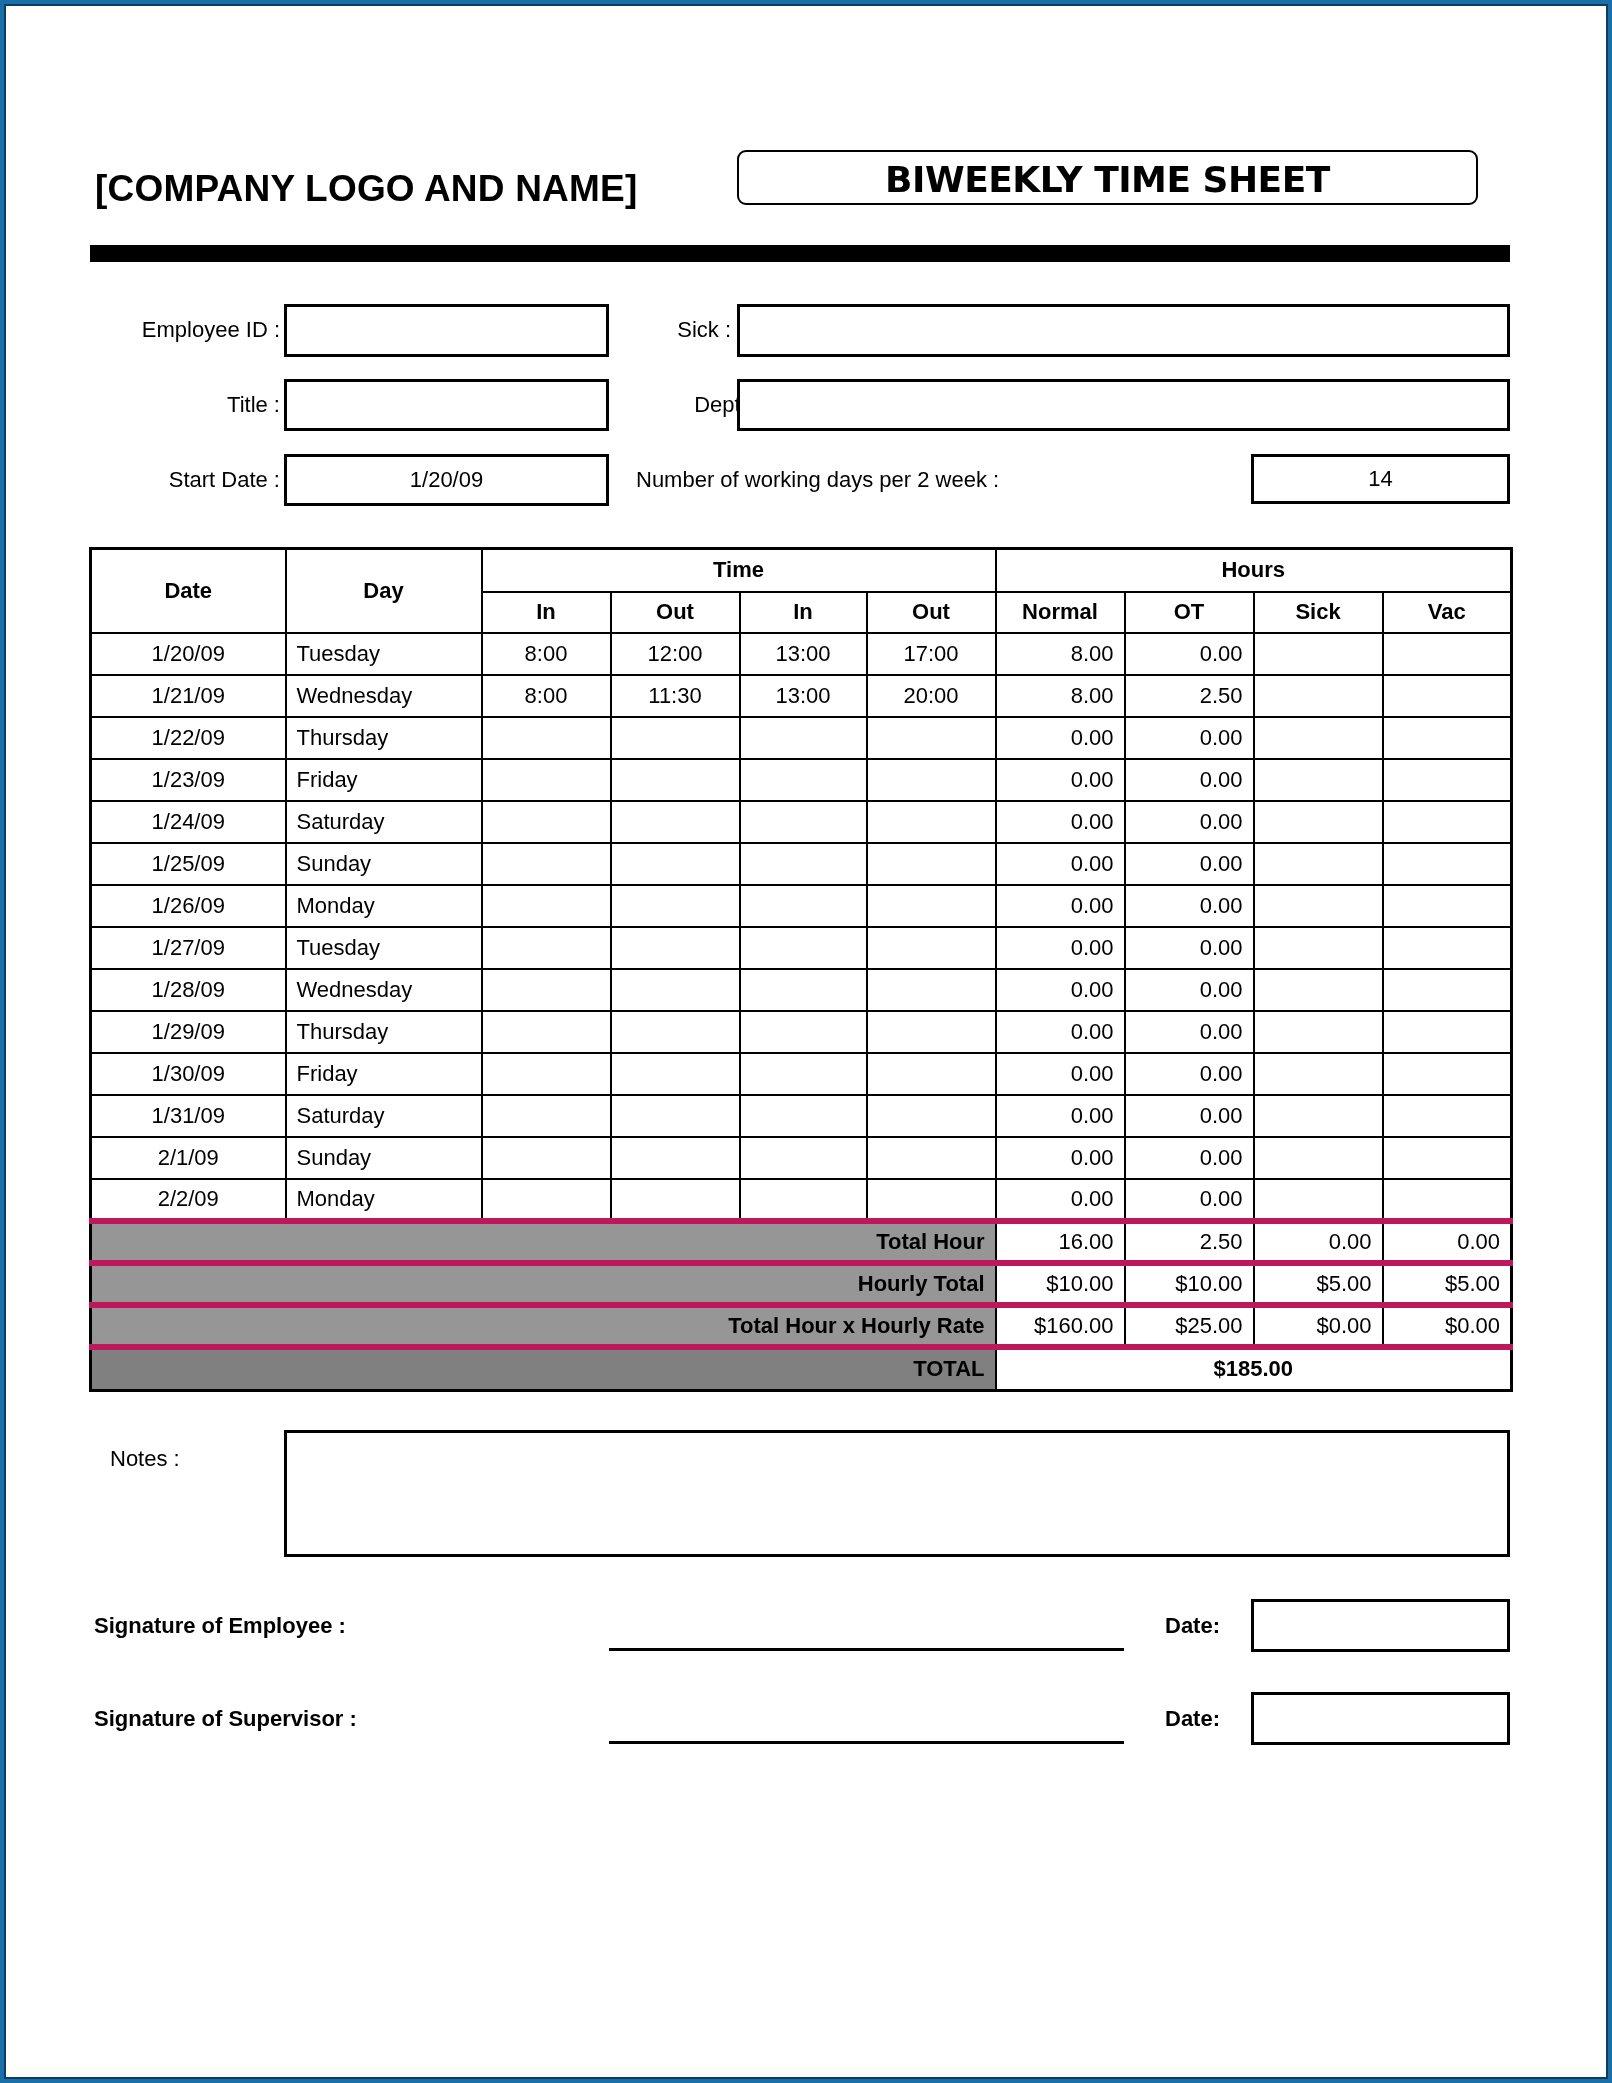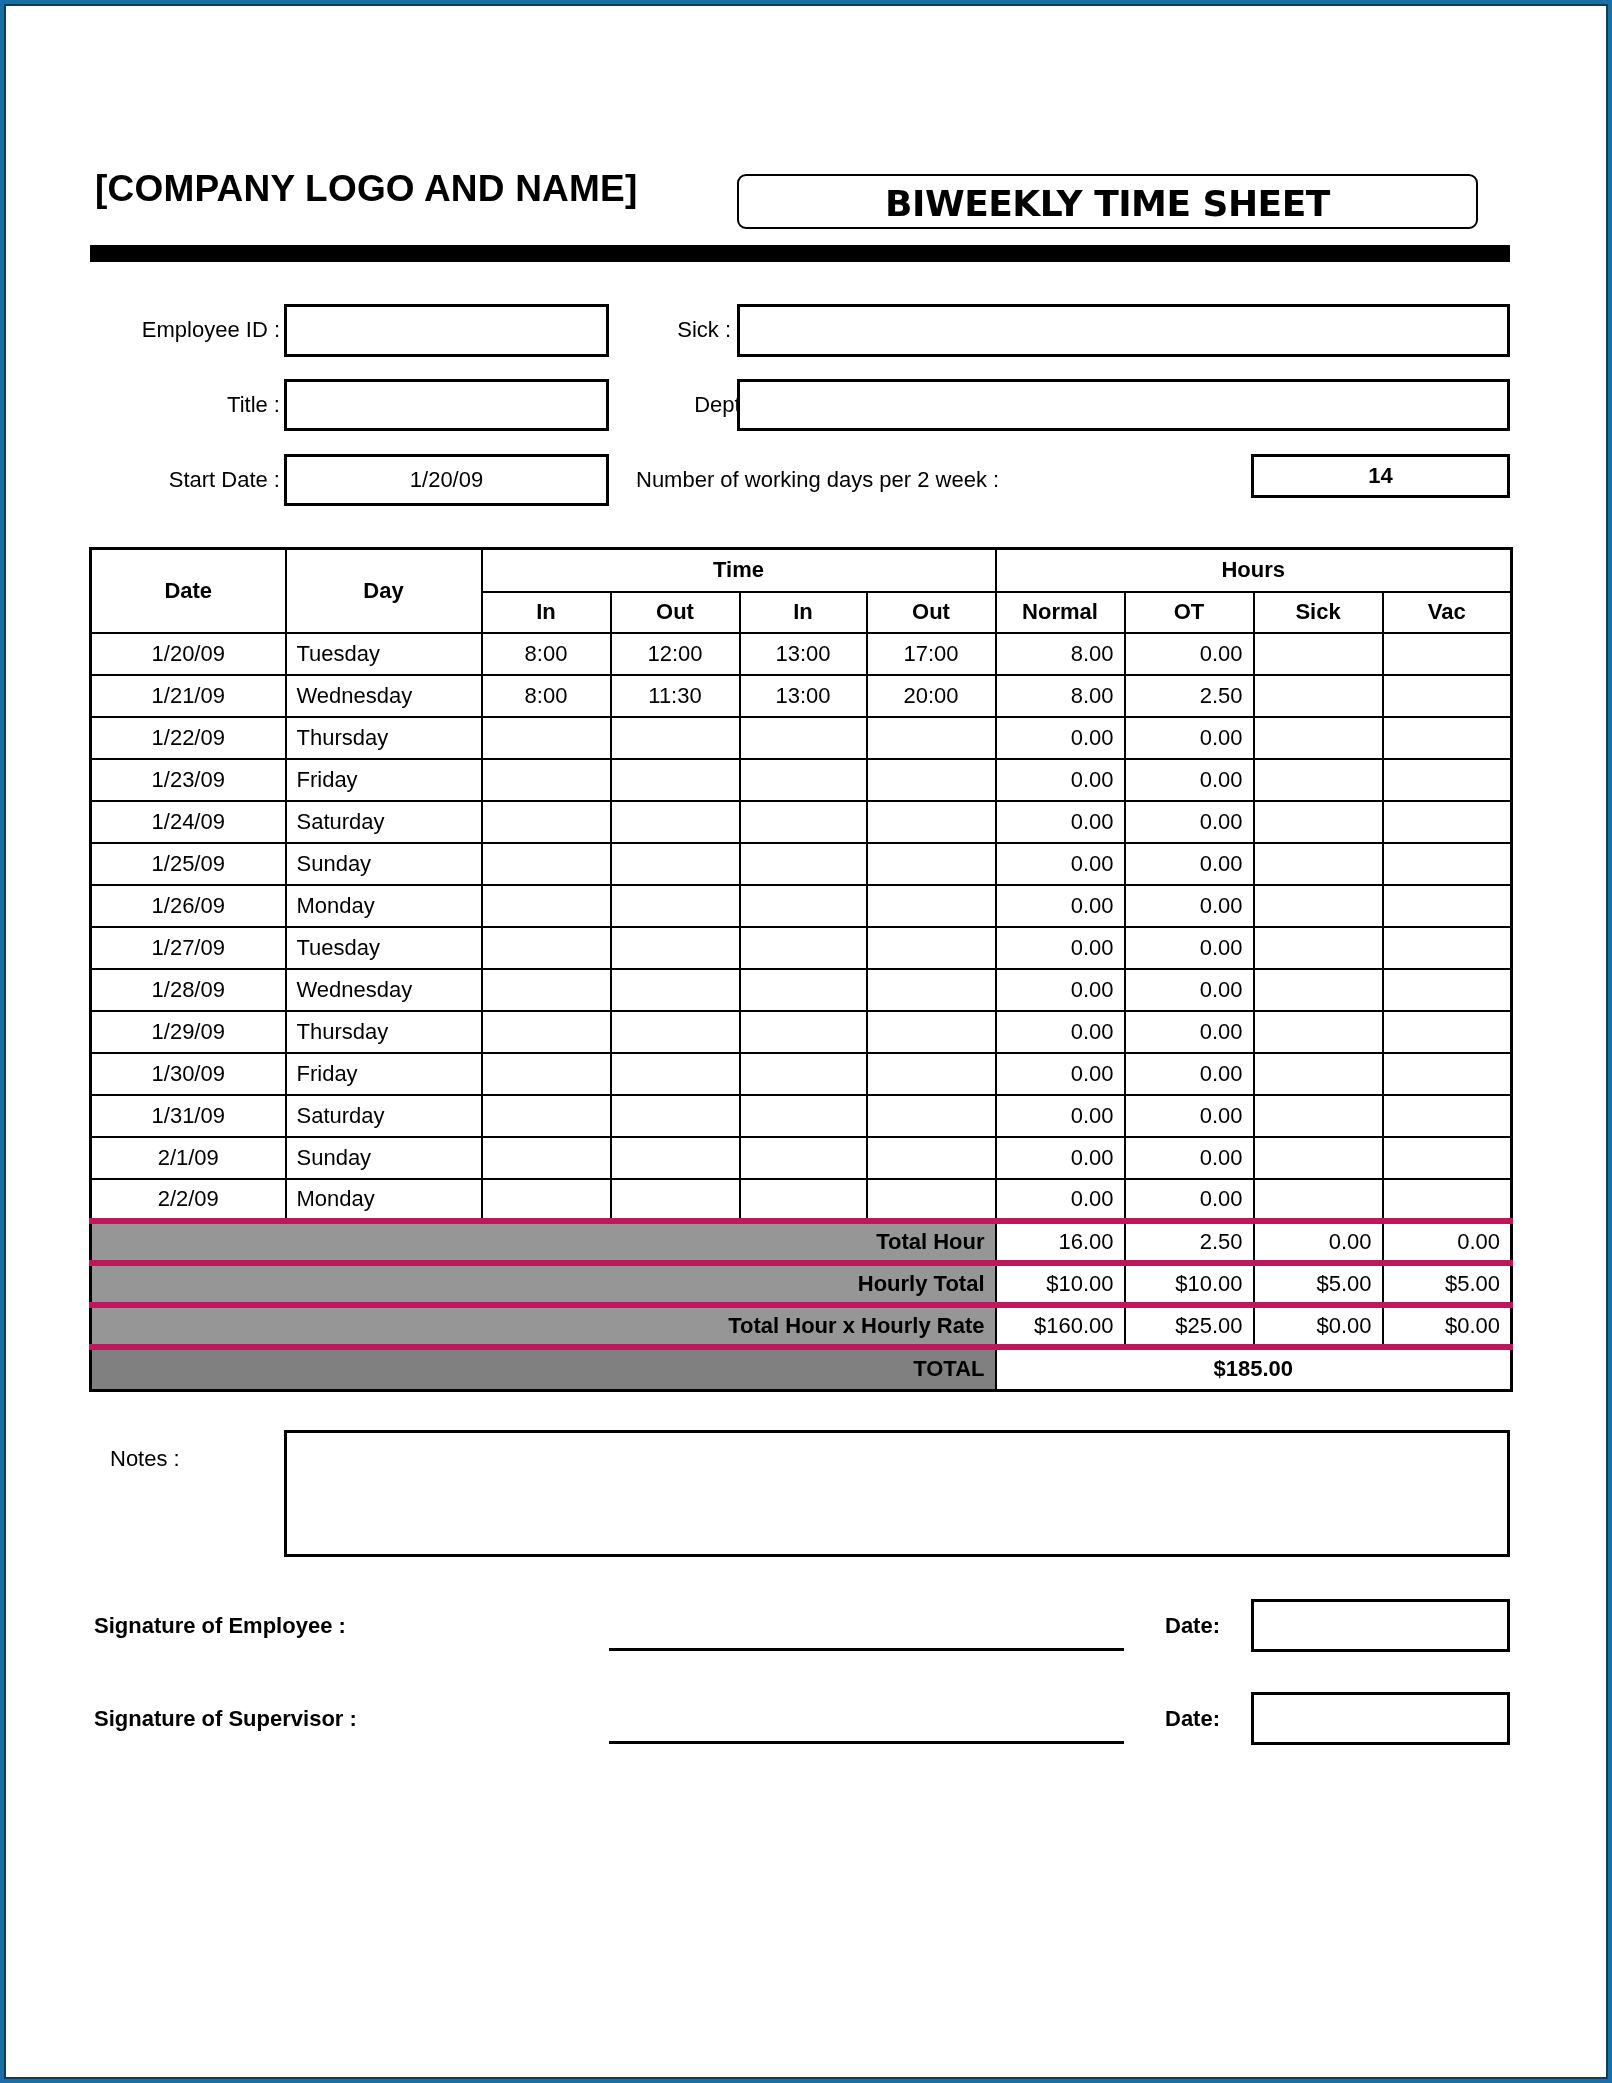--- a/index.html
+++ b/index.html
@@ -5,21 +5,21 @@
   * { box-sizing: border-box; margin: 0; padding: 0; }
   html, body { width: 1612px; height: 2083px; background: #ffffff; overflow: hidden; }
   body { position: relative; font-family: "Liberation Sans", sans-serif; color: #000; }
   .frame {
     position: absolute; left: 0; top: 0; width: 1612px; height: 2083px;
     border: 4px solid #1a6fa8; outline: 2px solid #0b3d5e; outline-offset: -6px;
   }
   .abs { position: absolute; }
   .company { left: 95px; top: 168px; font-size: 37px; font-weight: bold; letter-spacing: 0.2px; white-space: nowrap; }
   .title-box {
-    left: 737px; top: 174px; width: 741px; height: 55px;
+    left: 737px; top: 150px; width: 741px; height: 55px;
     border: 2px solid #000; border-radius: 9px;
     display: flex; align-items: center; justify-content: center;
     font-family: "DejaVu Sans", sans-serif; font-weight: bold; font-size: 36px; letter-spacing: -0.5px;
     padding-top: 4px;
   }
   .bar { left: 90px; top: 245px; width: 1420px; height: 17px; background: #000; }
   .lbl { font-size: 22px; white-space: nowrap; text-align: right; }
   .box { border: 3px solid #000; background: #fff; font-size: 22px;
          display: flex; align-items: center; justify-content: center; }
 
@@ -67,21 +67,21 @@
 <div class="abs lbl" style="left:90px; top:392px; width:190px;">Title :</div>
 <div class="abs box" style="left:284px; top:379px; width:325px; height:52px;"></div>
 
 <div class="abs lbl" style="left:628px; top:392px; width:131px;">Dept. :</div>
 <div class="abs box" style="left:737px; top:379px; width:773px; height:52px;"></div>
 
 <div class="abs lbl" style="left:90px; top:467px; width:190px;">Start Date :</div>
 <div class="abs box" style="left:284px; top:454px; width:325px; height:52px;">1/20/09</div>
 
 <div class="abs lbl" style="left:636px; top:467px; text-align:left;">Number of working days per 2 week :</div>
-<div class="abs box" style="left:1251px; top:454px; width:259px; height:44px;font-weight:bold;">14</div>
+<div class="abs box" style="left:1251px; top:454px; width:259px; height:50px;">14</div>
 
 <table class="ts">
   <colgroup>
     <col style="width:195px">
       <col style="width:196px">
     <col style="width:129px">
       <col style="width:129px">
       <col style="width:127px">
       <col style="width:129px">
     <col style="width:129px">

